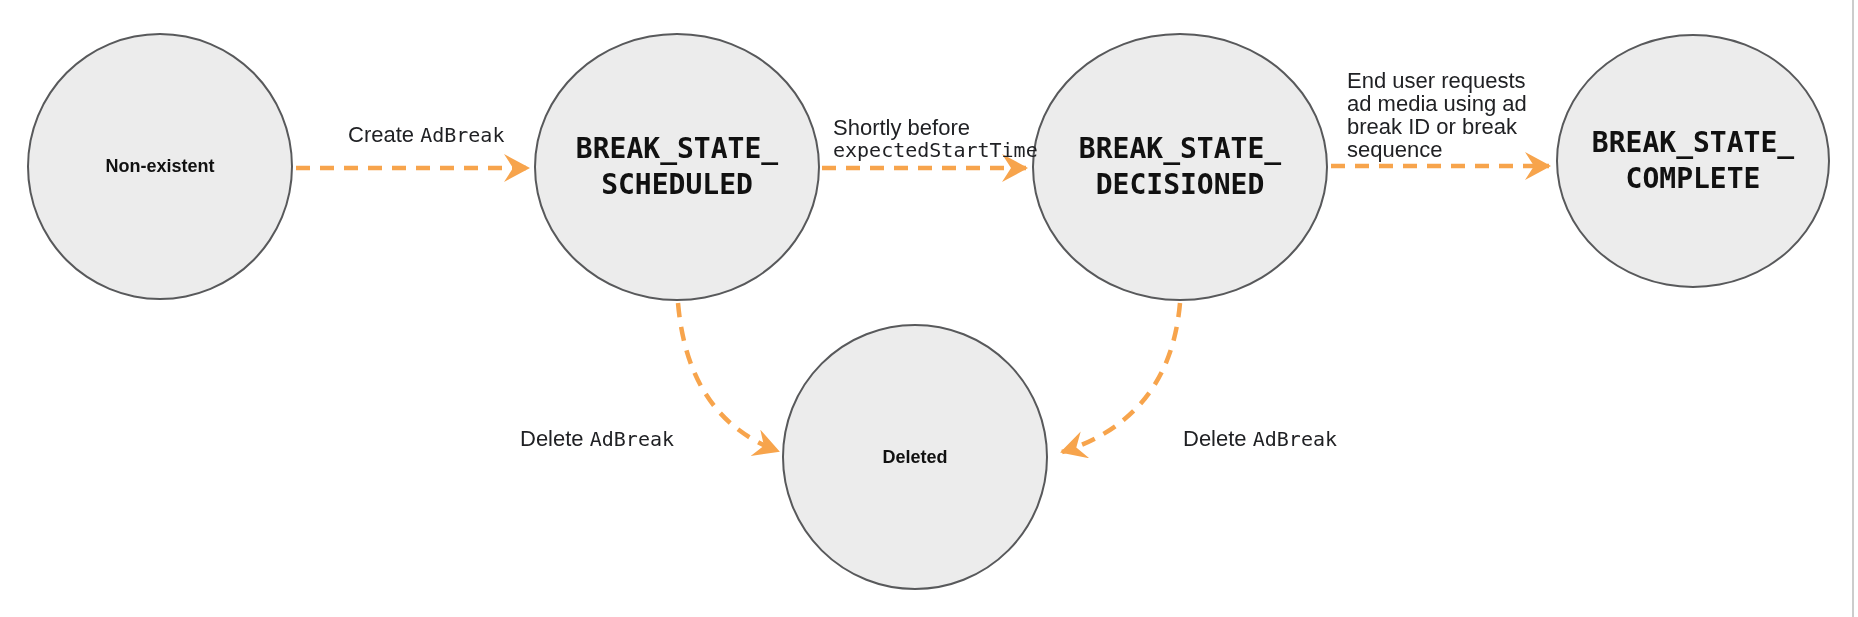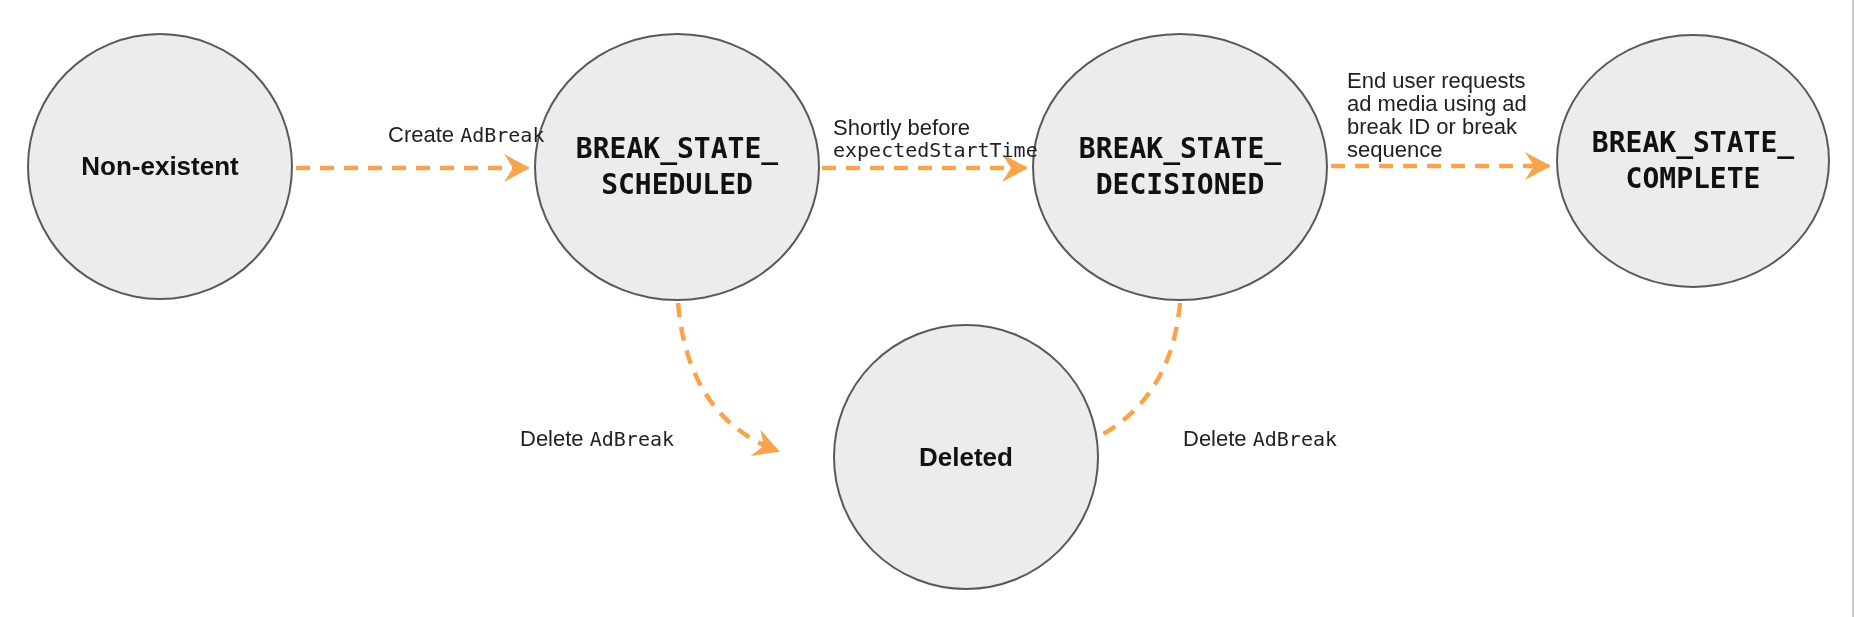--- a/index.html
+++ b/index.html
@@ -19,21 +19,21 @@
     background:var(--node-fill,#ececec);
     border:2px solid var(--node-border,#58595b);
     display:flex;
     align-items:center;
     justify-content:center;
     text-align:center;
   }
   .node-label-plain{
     font-family:"Liberation Sans", sans-serif;
     font-weight:bold;
-    font-size:26px;
+    font-size:18px;
     color:#111111;
     white-space:pre-line;
   }
   .node-label-code{
     font-family:"DejaVu Sans Mono", monospace;
     font-weight:bold;
     font-size:28px;
     line-height:1.3;
     color:#111111;
     white-space:pre-line;
@@ -98,25 +98,25 @@
   <div class="node" style="left:1032px;top:33px;width:296px;height:268px;">
     <span class="node-label-code">BREAK_STATE_
 DECISIONED</span>
   </div>
 
   <div class="node" style="left:1556px;top:34px;width:274px;height:254px;">
     <span class="node-label-code">BREAK_STATE_
 COMPLETE</span>
   </div>
 
-  <div class="node" style="left:833px;top:324px;width:266px;height:266px;">
+  <div class="node" style="left:782px;top:324px;width:266px;height:266px;">
     <span class="node-label-plain">Deleted</span>
   </div>
 
-  <div class="edge-label" style="left:348px;top:100px;margin-left:40px;">
+  <div class="edge-label" style="left:348px;top:100px;">
     <span class="plain">Create </span><span class="code">AdBreak</span>
   </div>
 
   <div class="edge-label" style="left:833px;top:93px;">
     <span class="plain line">Shortly before</span><span class="code line">expectedStartTime</span>
   </div>
 
   <div class="edge-label" style="left:1347px;top:46px;">
     <span class="plain">End user requests
 ad media using ad

